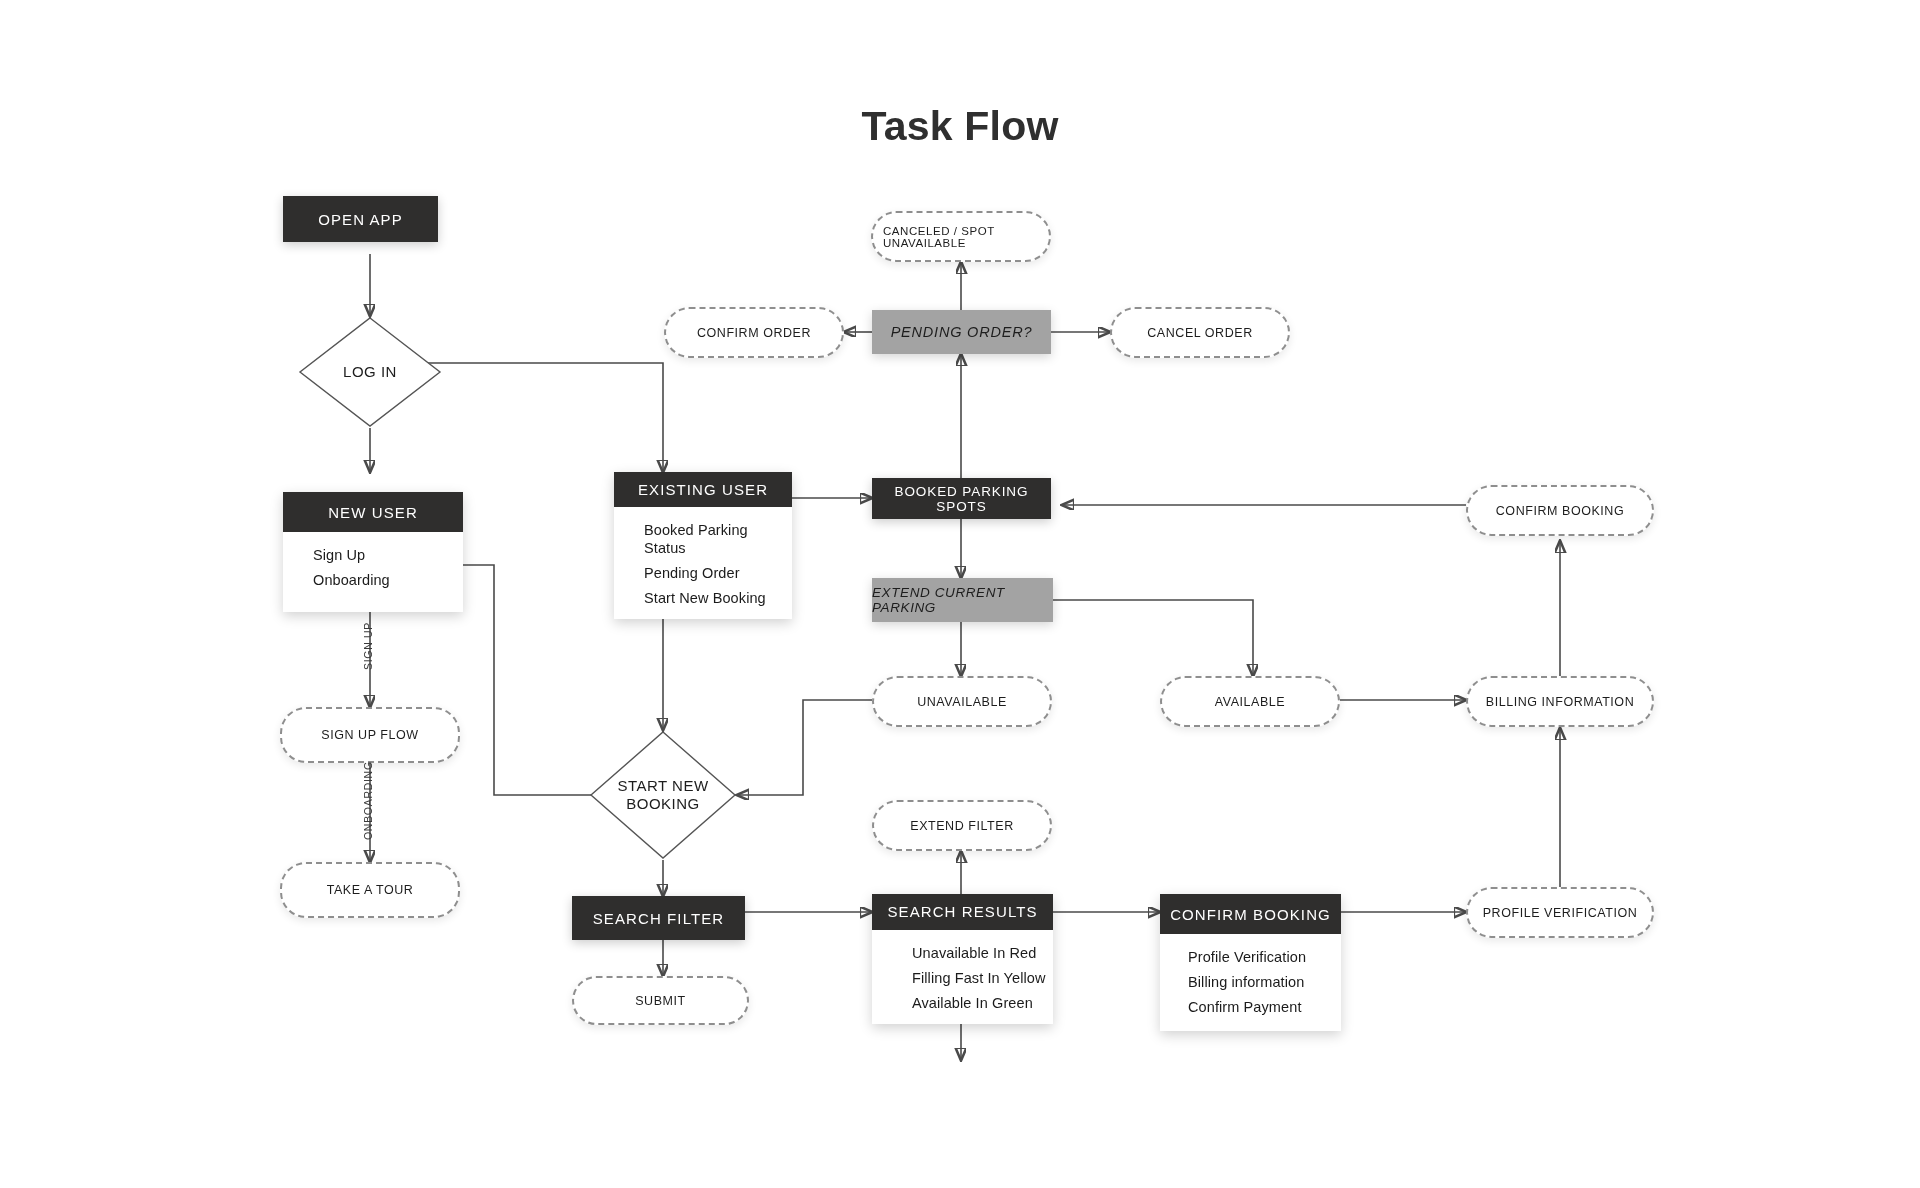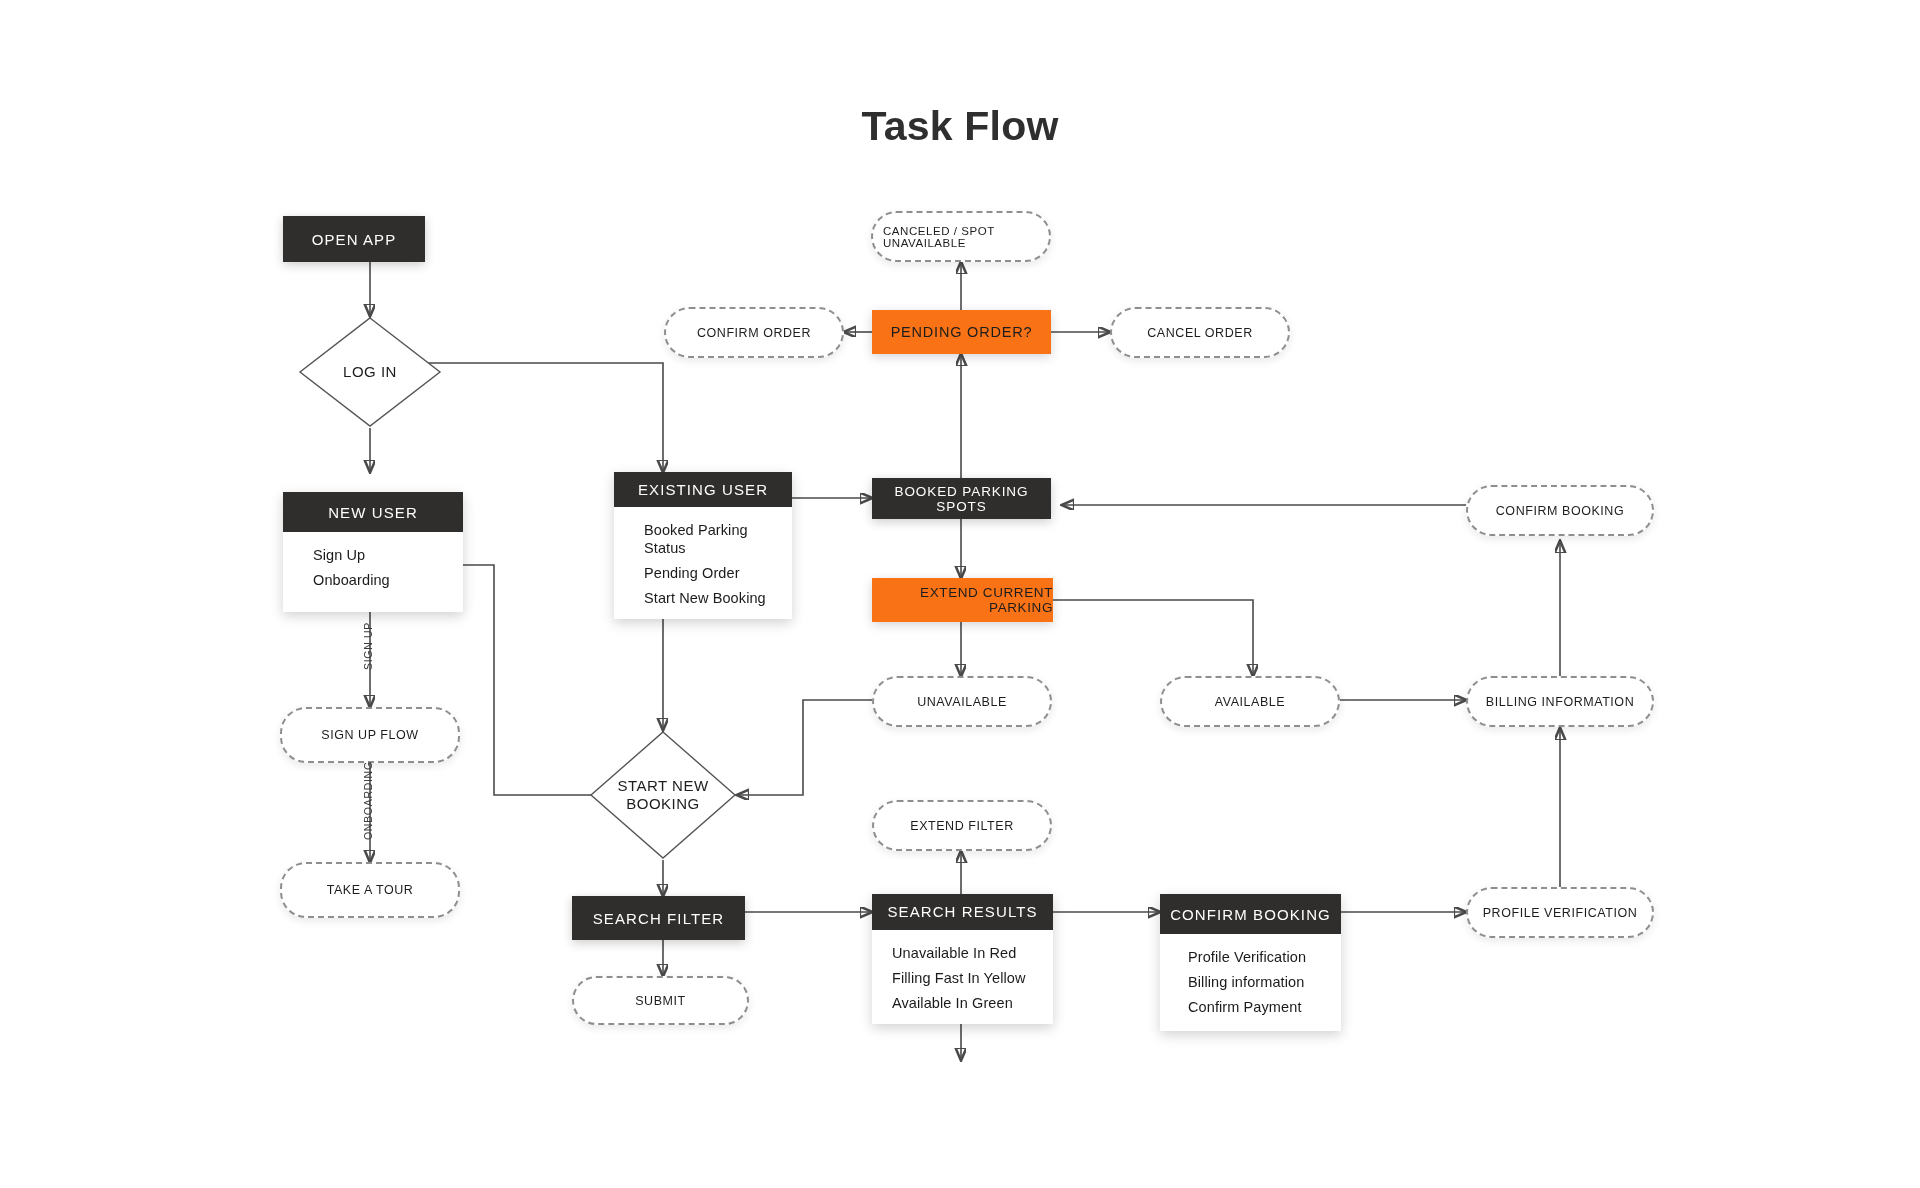--- a/index.html
+++ b/index.html
@@ -53,26 +53,27 @@
     color: #ffffff;
     font-size: 13.5px;
     letter-spacing: 0.9px;
     box-shadow: 0 3px 10px rgba(0,0,0,0.20);
     text-align: center;
   }
   .box-dark.big { font-size: 15px; letter-spacing: 1.1px; }
 
   
   .box-white {
-    background: #f97316;
+    background: #a3a3a3;
     color: #1d1d1d;
     font-size: 13.5px;
     letter-spacing: 0.6px;
     box-shadow: 0 3px 10px rgba(0,0,0,0.17);
-    text-align: right;
+    text-align: left;
+    font-style: italic;
   }
 
   
   .card {
     position: absolute;
     background: #ffffff;
     box-shadow: 0 4px 12px rgba(0,0,0,0.18);
     display: flex;
     flex-direction: column;
   }
@@ -209,21 +210,21 @@
 
     <line x1="961" y1="1024" x2="961" y2="1060" marker-end="url(#ah)"></line>
 
     <line x1="1053" y1="912" x2="1160" y2="912" marker-end="url(#ah)"></line>
 
     <line x1="1340" y1="912" x2="1466" y2="912" marker-end="url(#ah)"></line>
 
     <line x1="1560" y1="887" x2="1560" y2="728" marker-end="url(#ah)"></line>
   </svg>
 
-  <div class="node box-dark big" style="left:283px; top:216px; width:142px; height:46px;">
+  <div class="node box-dark big" style="left:283px; top:196px; width:155px; height:46px;">
     <span>OPEN APP</span>
   </div>
 
   <div class="diamond-wrap" style="left:298px; top:316px; width:144px; height:112px;">
     <svg class="dia" viewBox="0 0 144 112">
       <polygon points="72,2 142,56 72,110 2,56" fill="#ffffff" stroke="#555" stroke-width="1.4"></polygon>
     </svg>
     <div class="dia-label">LOG IN</div>
   </div>
 
@@ -311,21 +312,21 @@
   <div class="node pill" style="left:572px; top:976px; width:177px; height:49px;">
     <span>SUBMIT</span>
   </div>
 
   <div class="node pill" style="left:872px; top:800px; width:180px; height:51px;">
     <span>EXTEND FILTER</span>
   </div>
 
   <div class="card" style="left:872px; top:894px; width:181px; height:130px;">
     <div class="card-head">SEARCH RESULTS</div>
-    <ul class="card-body" style="padding-left:20px;">
+    <ul class="card-body" style="padding-left:40px;">
       <li>Unavailable In Red</li>
       <li>Filling Fast In Yellow</li>
       <li>Available In Green</li>
     </ul>
   </div>
 
 
   <div class="card" style="left:1160px; top:894px; width:181px; height:137px;">
     <div class="card-head">CONFIRM BOOKING</div>
     <ul class="card-body" style="padding-left:28px;">

